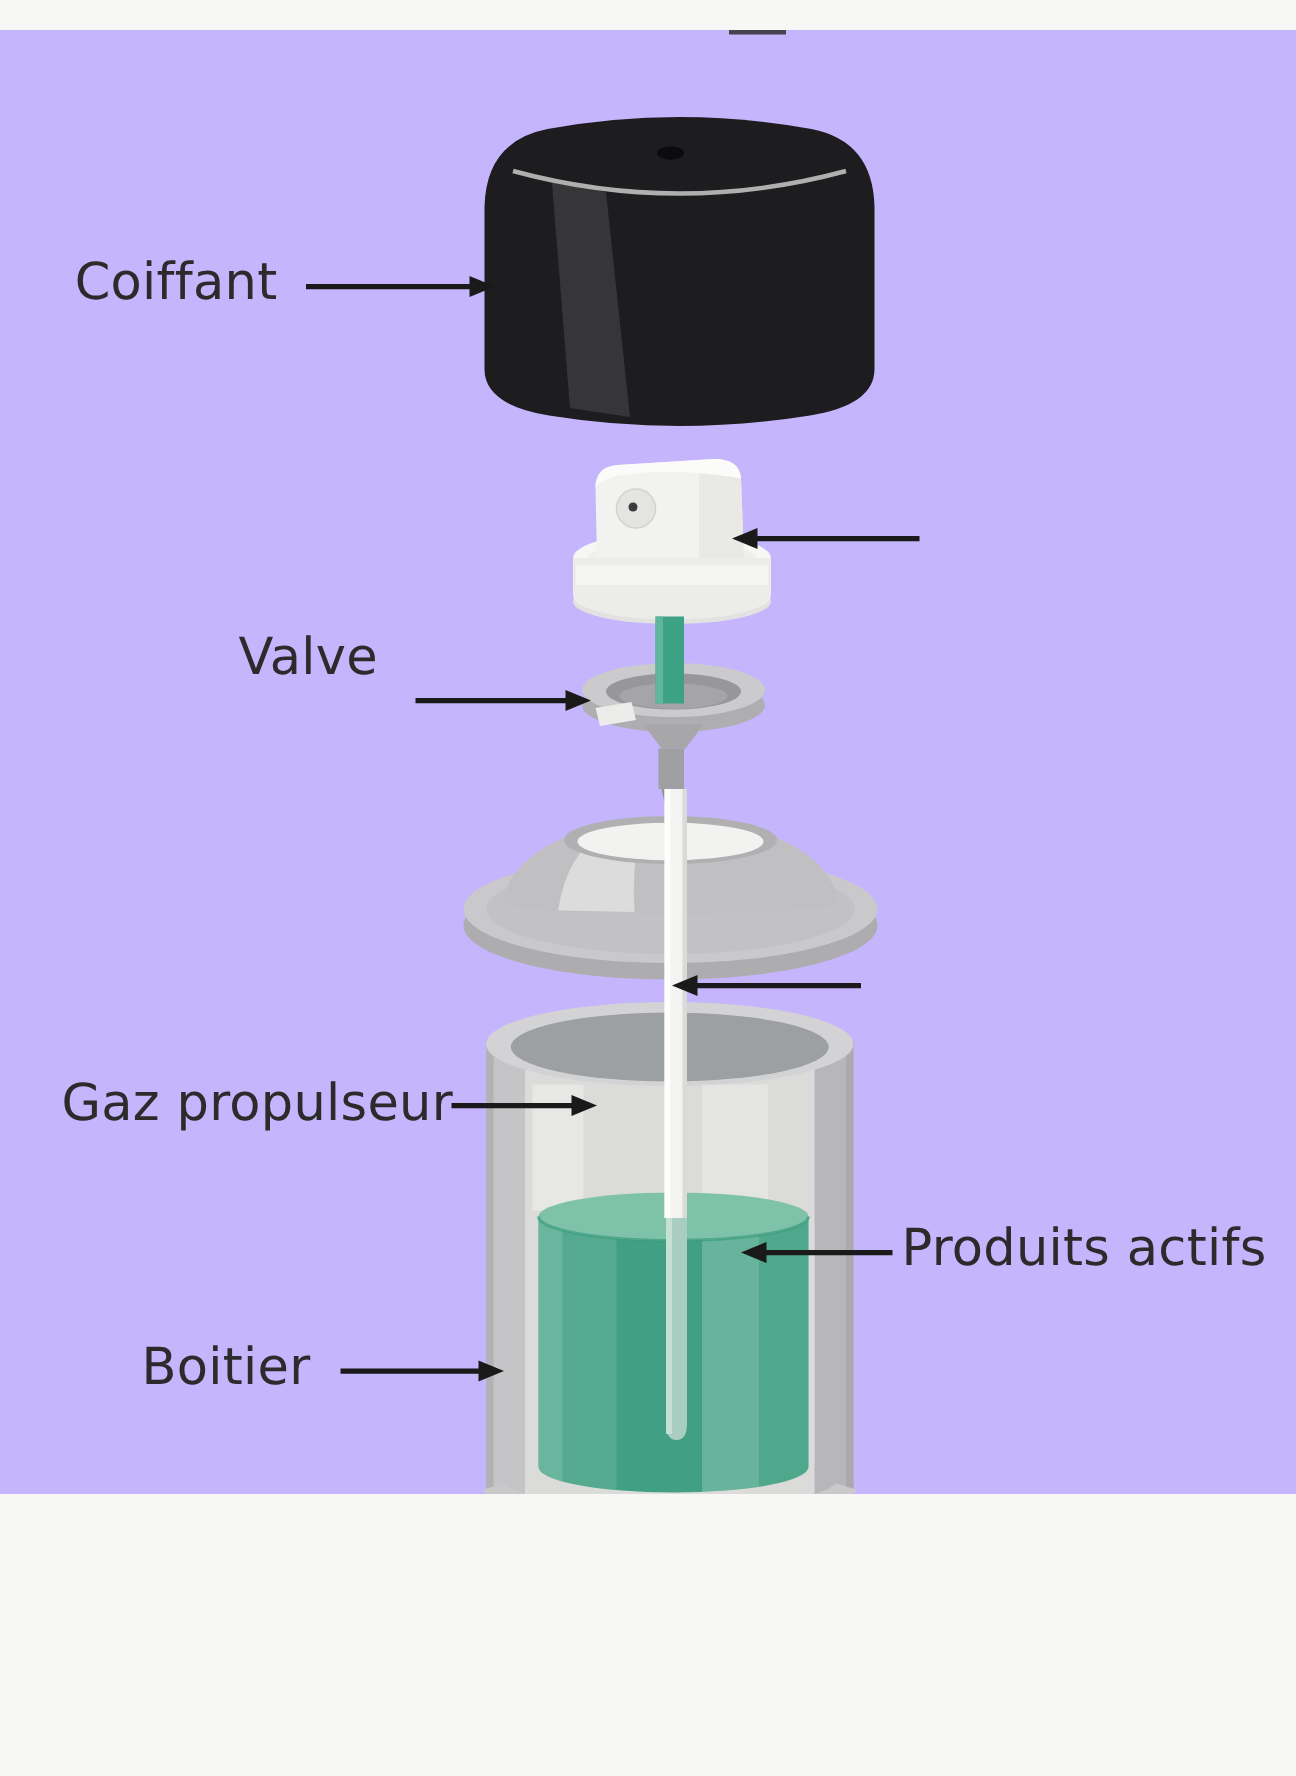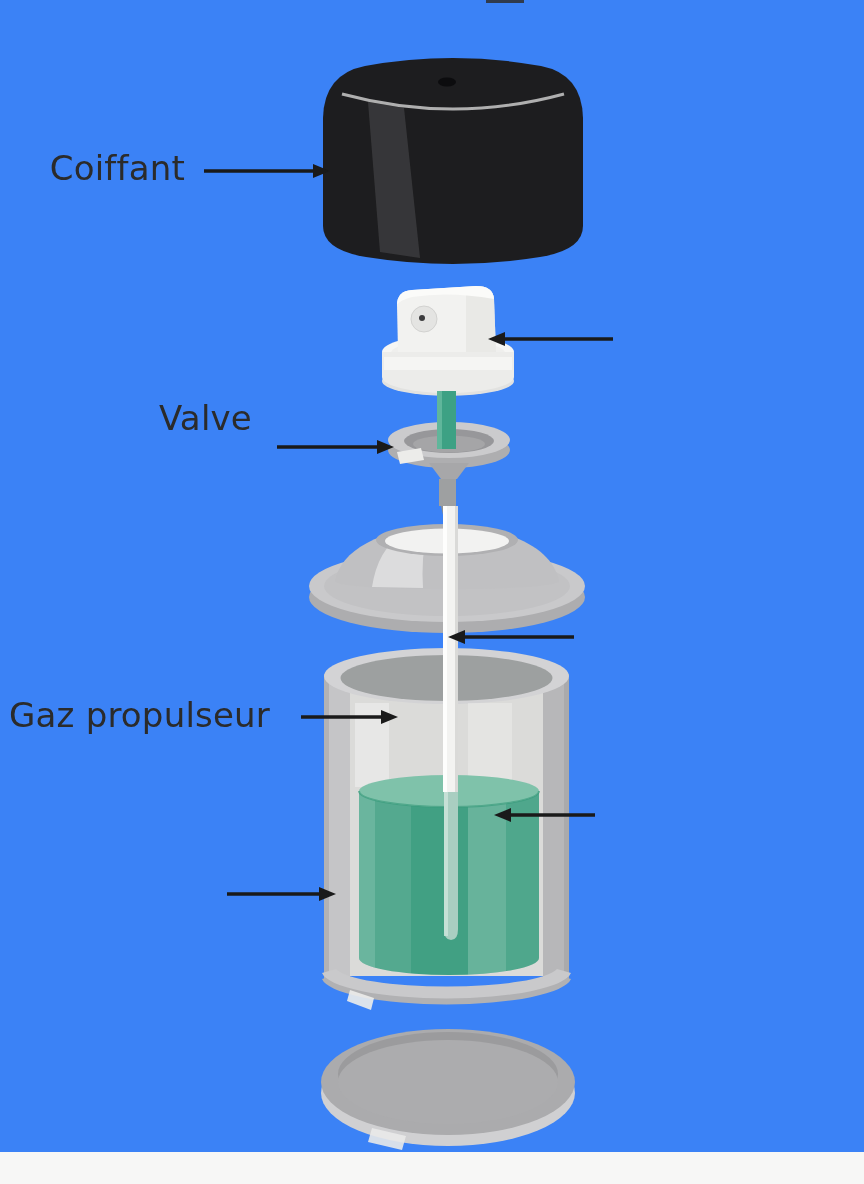--- a/index.html
+++ b/index.html
@@ -1,21 +1,22 @@
 <!DOCTYPE html>
 <html><head>
 <meta charset="utf-8">
 <style>
   html,body{margin:0;padding:0;background:#f7f7f6;}
   #stage{
     position:relative;
-    width:864px;height:1152px;
-    background:#3b82f6;
+    width:864px;height:976px;
+    background:#c4b5fd;
     overflow:hidden;
     font-family:"DejaVu Sans","Liberation Sans",sans-serif;
+    margin-top:20px;
   }
   #artwork{position:absolute;left:0;top:0;}
   .lbl{
     position:absolute;
     transform:translateY(-50%);
     font-size:34px;
     line-height:1.15;
     color:#2b2b2b;
     white-space:nowrap;
     letter-spacing:0.2px;
@@ -154,17 +155,19 @@
       </g>
     </g>
   </svg>
 
   <div class="lbl right-align" style="right:679px; top:169px;">Coiffant</div>
 
 
   <div class="lbl right-align" style="right:612px; top:419px;">Valve</div>
 
 
-  <div class="lbl right-align" style="right:594px; top:716px;">Gaz propulseur</div>
+  <div class="lbl right-align" style="right:562px; top:716px;">Gaz propulseur</div>
 
+  <div class="lbl" style="left:601px; top:813px;">Produits actifs</div>
 
+  <div class="lbl right-align" style="right:657px; top:892px;">Boitier</div>
 
 </div>
 
 </body></html>

